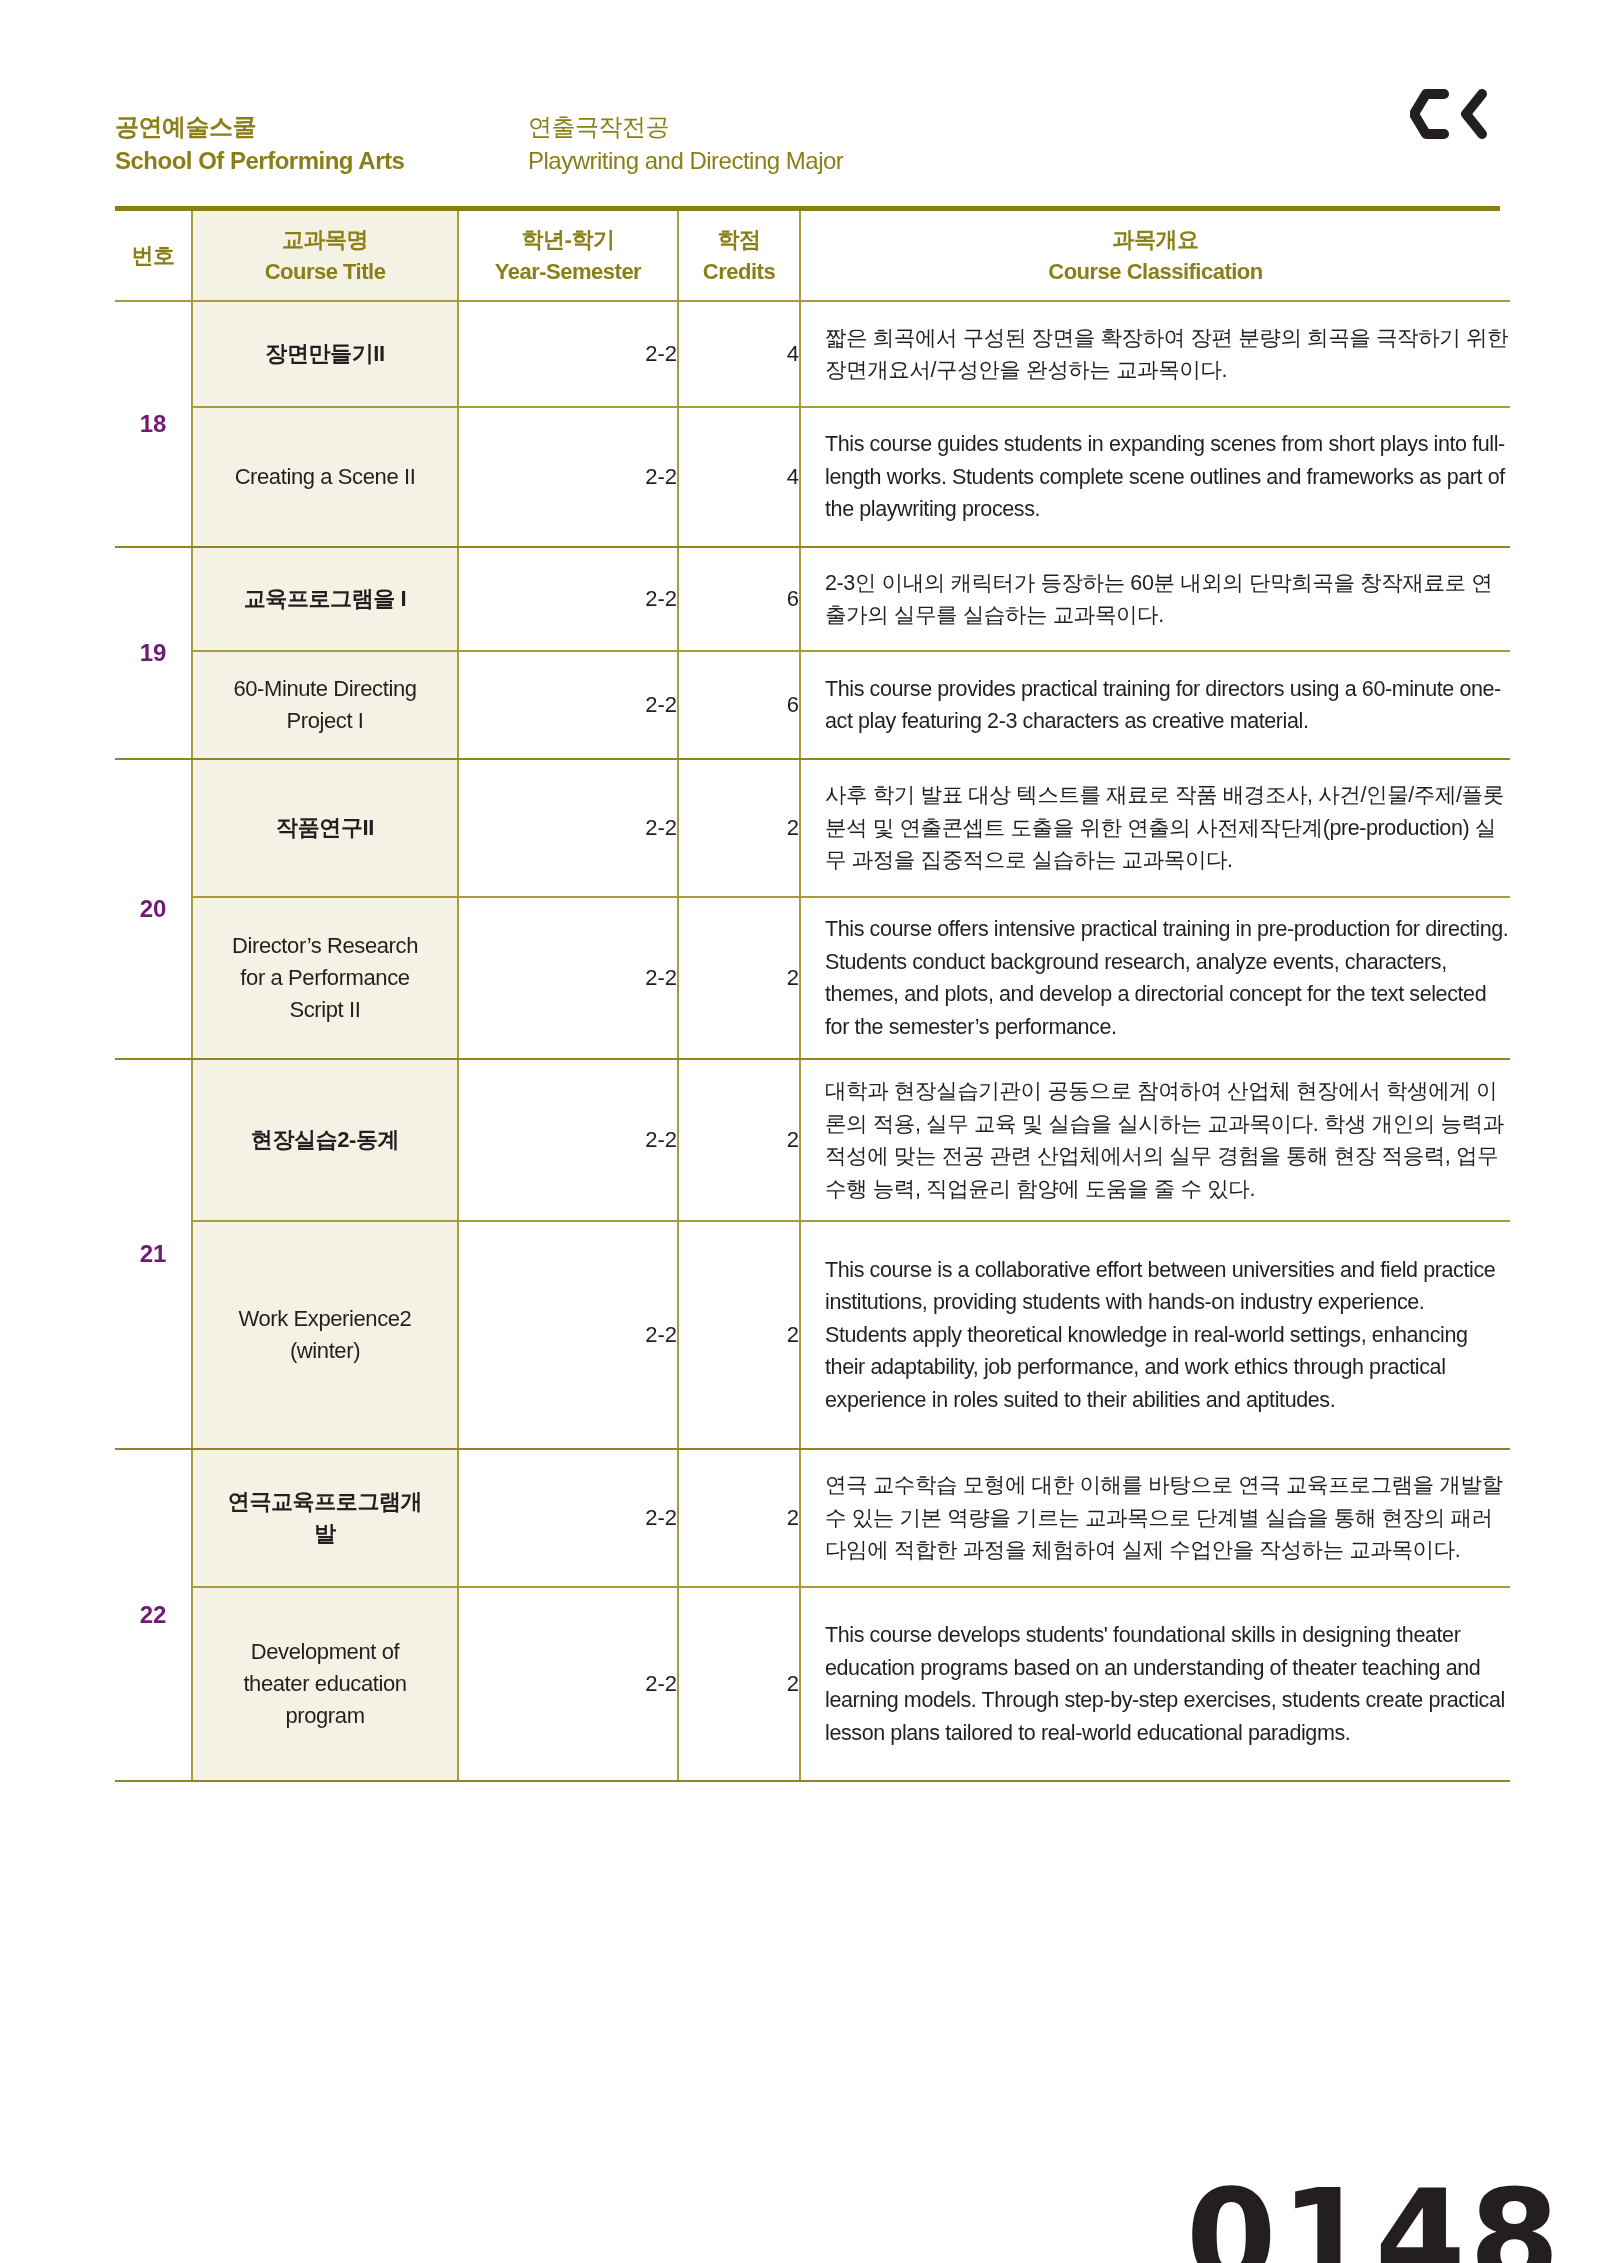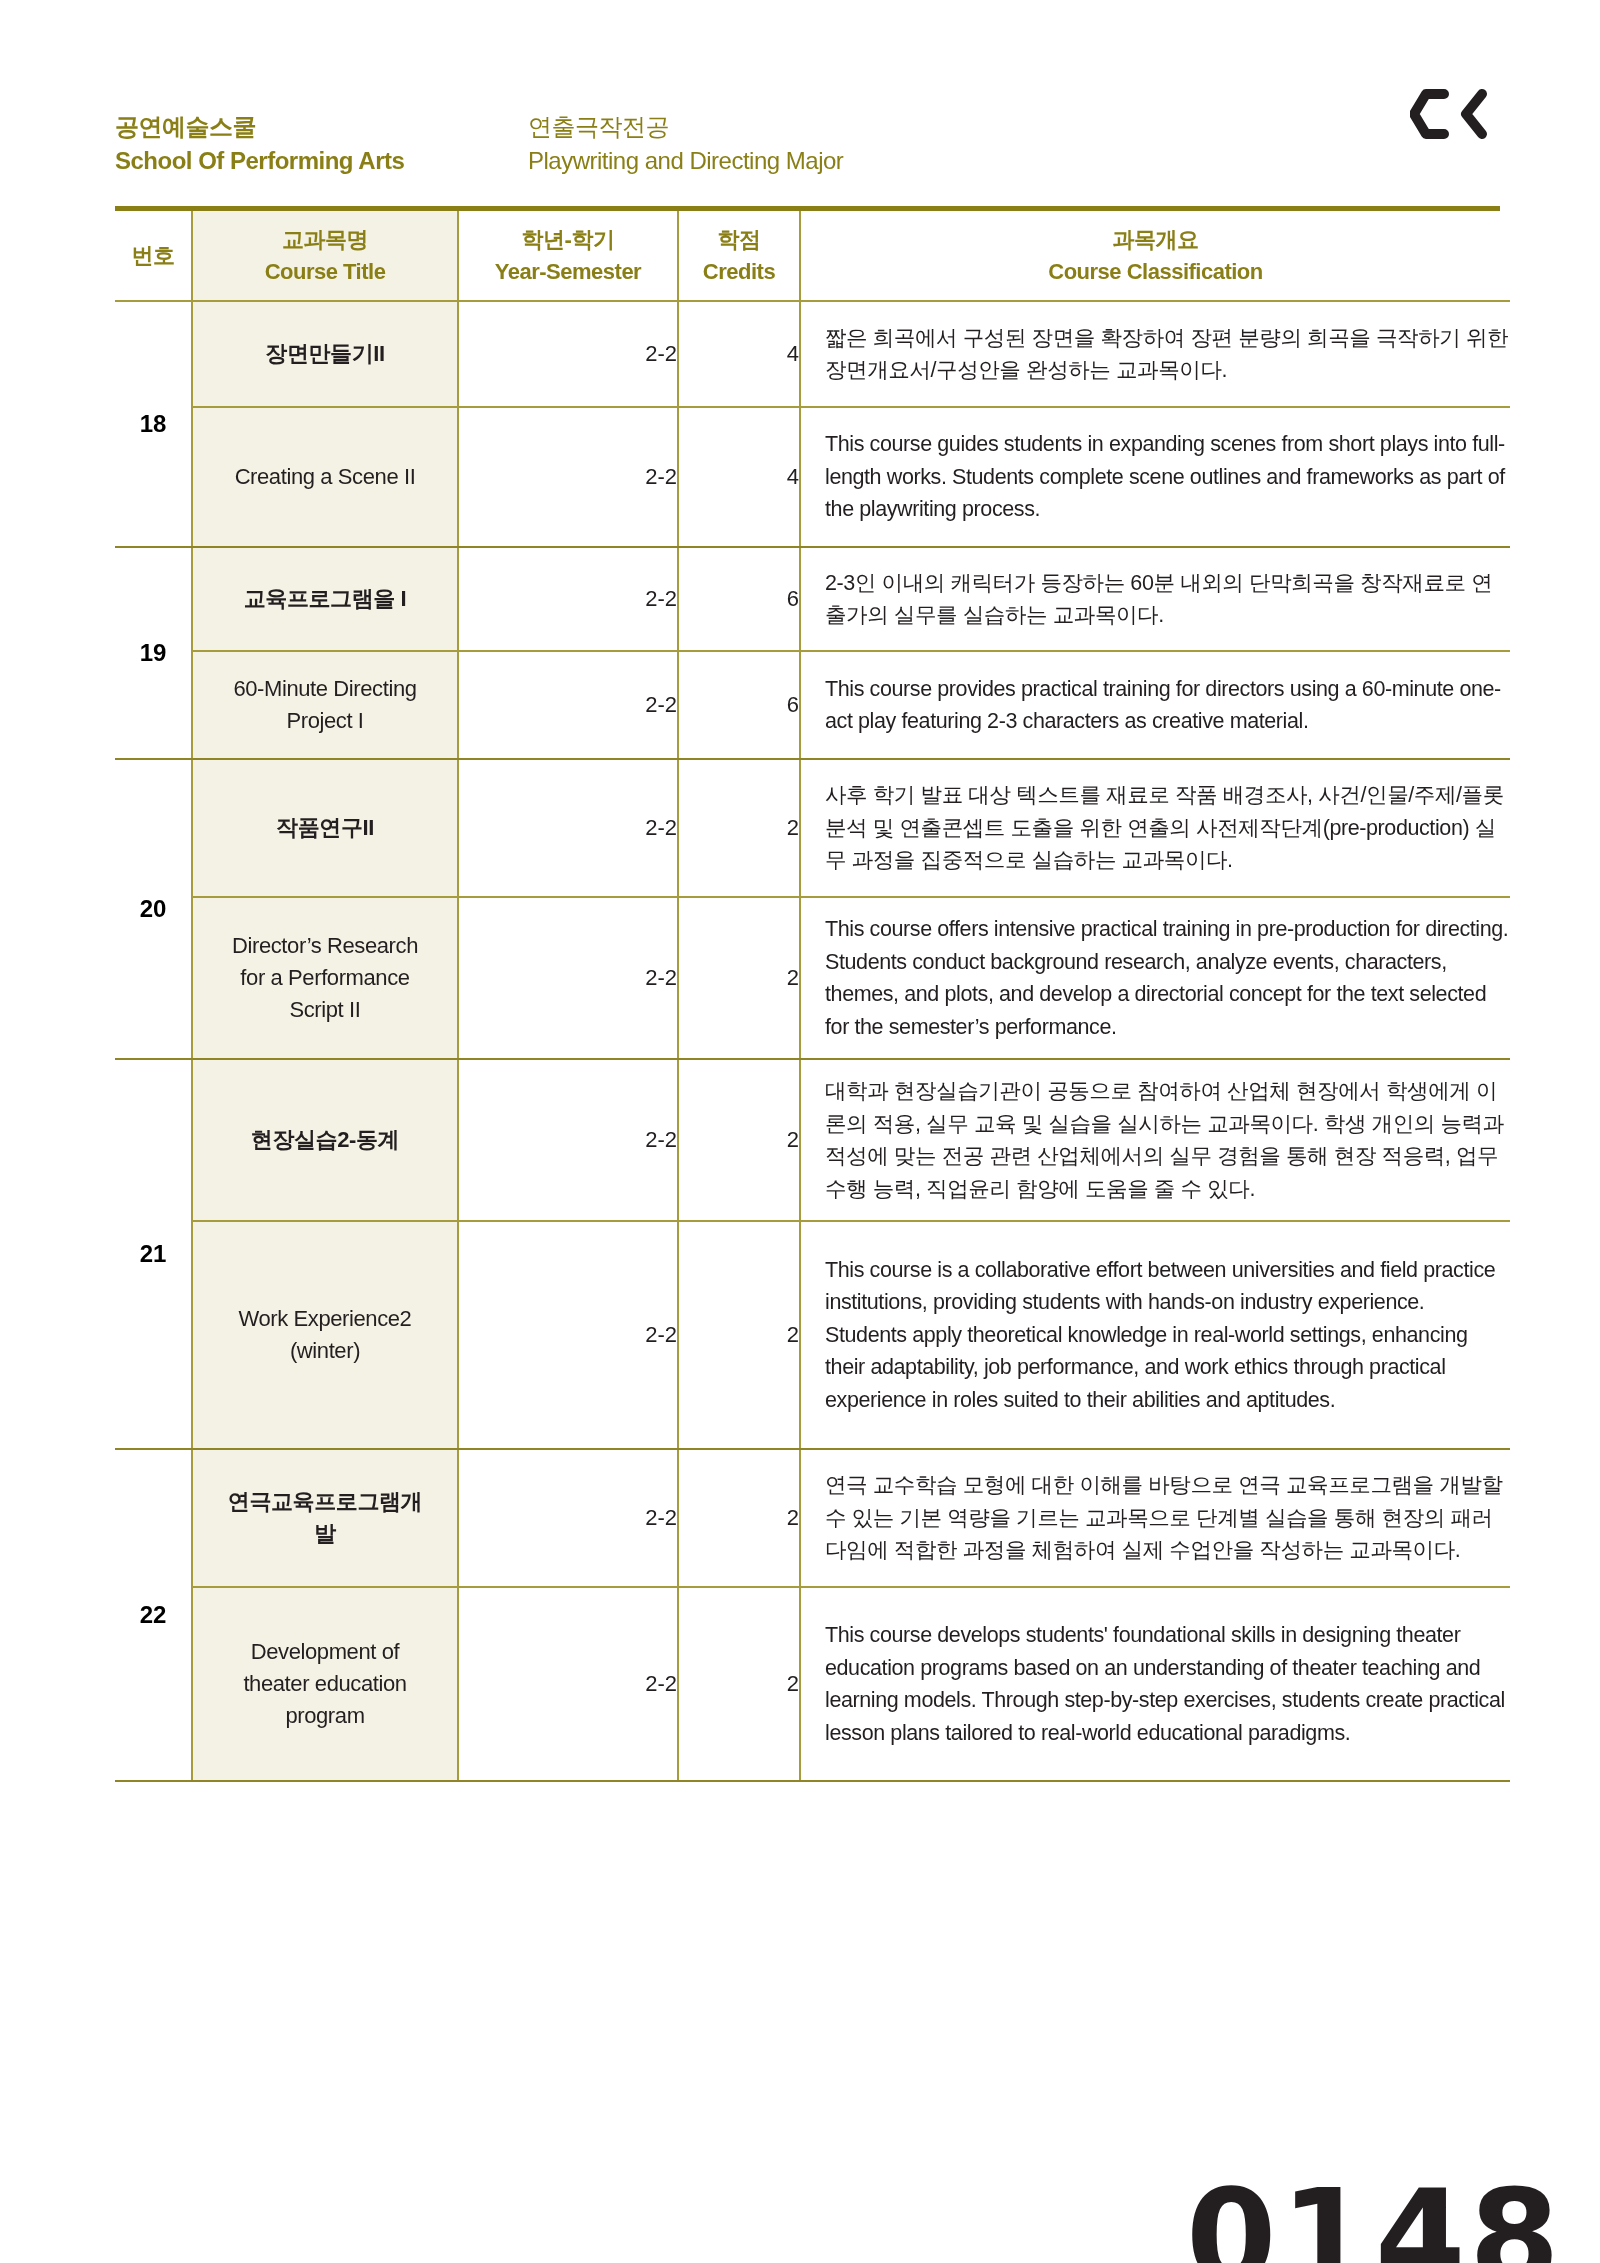--- a/index.html
+++ b/index.html
@@ -11,21 +11,21 @@
     .topline { position: absolute; left: 115px; top: 206px; width: 1385px; height: 5px; background: #8a7f16; }
 
     table.curr { position: absolute; left: 115px; top: 211px; width: 1385px; border-collapse: collapse; table-layout: fixed; }
     table.curr td, table.curr th { border-bottom: 2px solid #a79c3c; padding: 0; vertical-align: middle; }
     table.curr th { height: 89px; color: #8a7f16; font-weight: bold; font-size: 22px; line-height: 32px; text-align: center; letter-spacing: -0.5px; }
     .c-no { width: 77px; }
     .c-title { width: 266px; background: #f4f2e4; border-left: 2px solid #a79c3c; border-right: 2px solid #a79c3c; }
     .c-year { width: 220px; border-right: 2px solid #a79c3c; }
     .c-cred { width: 122px; border-right: 2px solid #a79c3c; }
     .c-desc { width: 710px; }
-    td.no { text-align: center; color: #000000; font-weight: bold; font-size: 24px; border-bottom: 2px solid #8f8526 !important; }
+    td.no { text-align: center; color: #701a75; font-weight: bold; font-size: 24px; border-bottom: 2px solid #8f8526 !important; }
     td.title { text-align: center; font-size: 22px; line-height: 32px; padding: 0 28px !important; letter-spacing: -0.4px; }
     td.title.ko { font-weight: bold; }
     td.center { text-align: right; font-size: 22px; }
     td.desc { font-size: 21.5px; line-height: 32.5px; padding: 10px 0 10px 24px !important; letter-spacing: -0.4px; }
     tr.grp-end td { border-bottom: 2px solid #8f8526; }
 
     .page-num { position: absolute; left: 1186px; top: 2172px; font-family: "DejaVu Sans", sans-serif; font-weight: bold; font-size: 130px; line-height: 130px; color: #231f20; letter-spacing: 4px; }
   </style>
 </head>
 <body>

